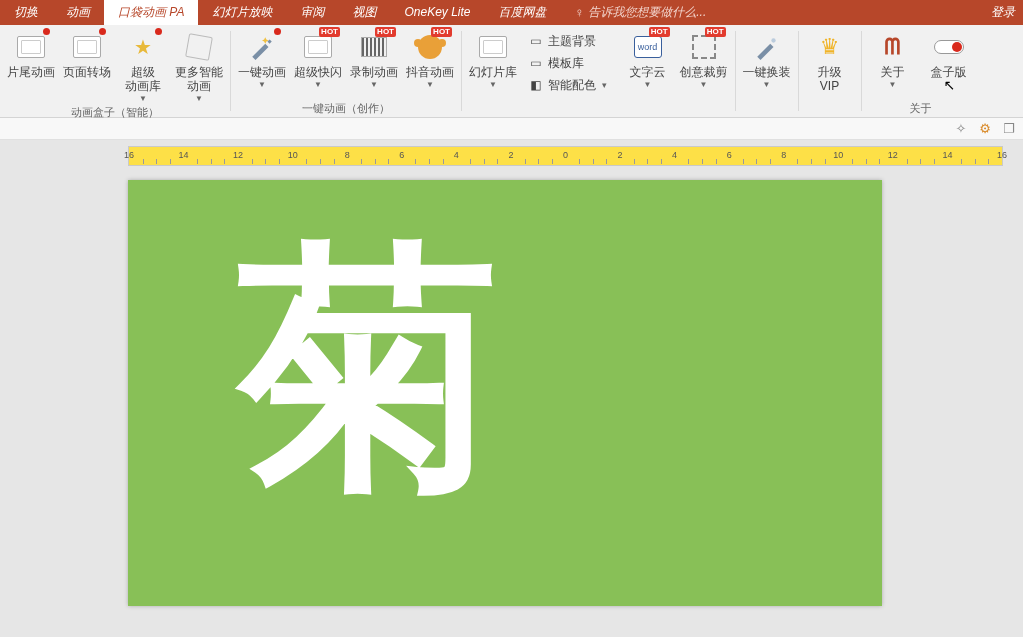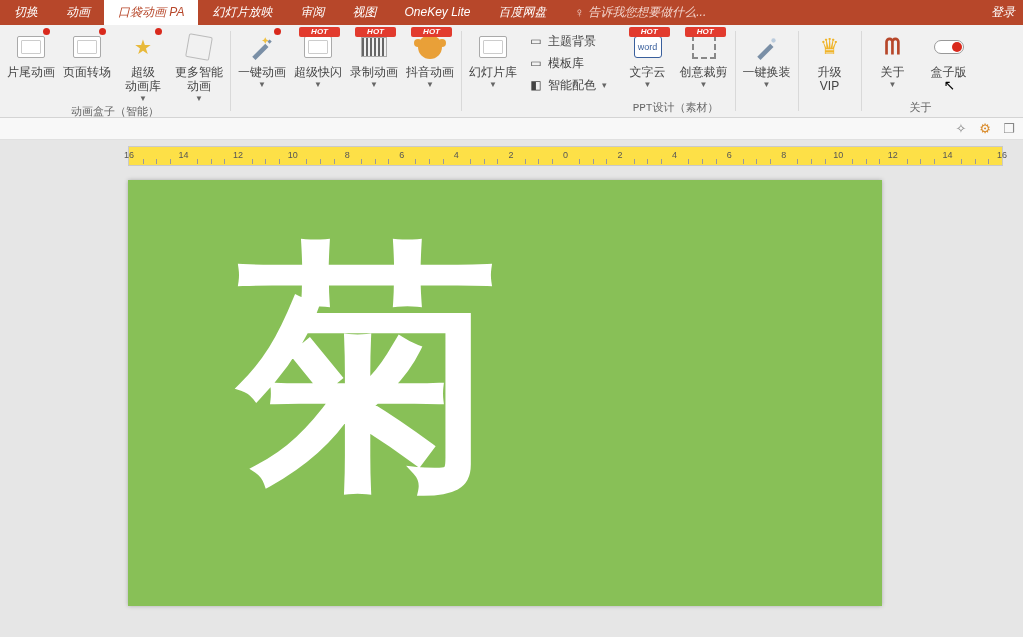--- a/index.html
+++ b/index.html
@@ -72,21 +72,20 @@
     gap: 6px;
     flex: 1;
   }
   .group-label {
     font-size: 11px;
     color: #666;
     height: 18px;
     line-height: 18px;
     text-align: center;
     width: 100%;
-    font-family: Liberation Mono, monospace;
   }
   .sep {
     width: 1px;
     background: #d9d9d9;
     margin: 6px 0 6px 0;
   }
   .btn-big {
     display: flex;
     flex-direction: column;
     align-items: center;
@@ -112,25 +111,24 @@
     color: #666;
     line-height: 8px;
     margin-top: 2px;
   }
   .hot-badge {
     position: absolute;
     top: -4px; right: -6px;
     background: #e23b2e;
     color: #fff;
     font-size: 8px;
-    padding: 0 12px;
+    padding: 0 2px;
     border-radius: 2px;
     line-height: 10px;
     font-weight: bold;
-    font-style: italic;
   }
   .mini-stack {
     display: flex;
     flex-direction: column;
     gap: 2px;
     padding-top: 2px;
   }
   .mini-item {
     display: flex;
     align-items: center;
@@ -291,20 +289,21 @@
       </div>
       <div class="btn-big">
         <div class="ic">
             <div class="monkey"></div>
             <div class="hot-badge">HOT</div>
           </div>
         <div class="lbl">抖音动画</div>
         <div class="caret">▼</div>
       </div>
     </div>
+    <div class="group-label">一键动画（创作）</div>
   </div>
   <div class="sep"></div>
 
   <div class="group">
     <div class="group-row">
       <div class="btn-big">
         <div class="ic">
             <div class="ic-frame"></div>
           </div>
         <div class="lbl">幻灯片库</div>
@@ -341,21 +340,20 @@
       </div>
       <div class="btn-big">
         <div class="ic">
             <div class="crop-ic"></div>
             <div class="hot-badge">HOT</div>
           </div>
         <div class="lbl">创意裁剪</div>
         <div class="caret">▼</div>
       </div>
     </div>
-    <div class="group-label">PPT设计（素材）</div>
   </div>
   <div class="sep"></div>
 
   <div class="group">
     <div class="group-row">
       <div class="btn-big">
         <div class="ic">
             <div class="wand">
               <svg viewBox="0 0 24 24">
                 <path fill="#7a8fa6" d="M3 21l12-12 3 3L6 24z"></path>

